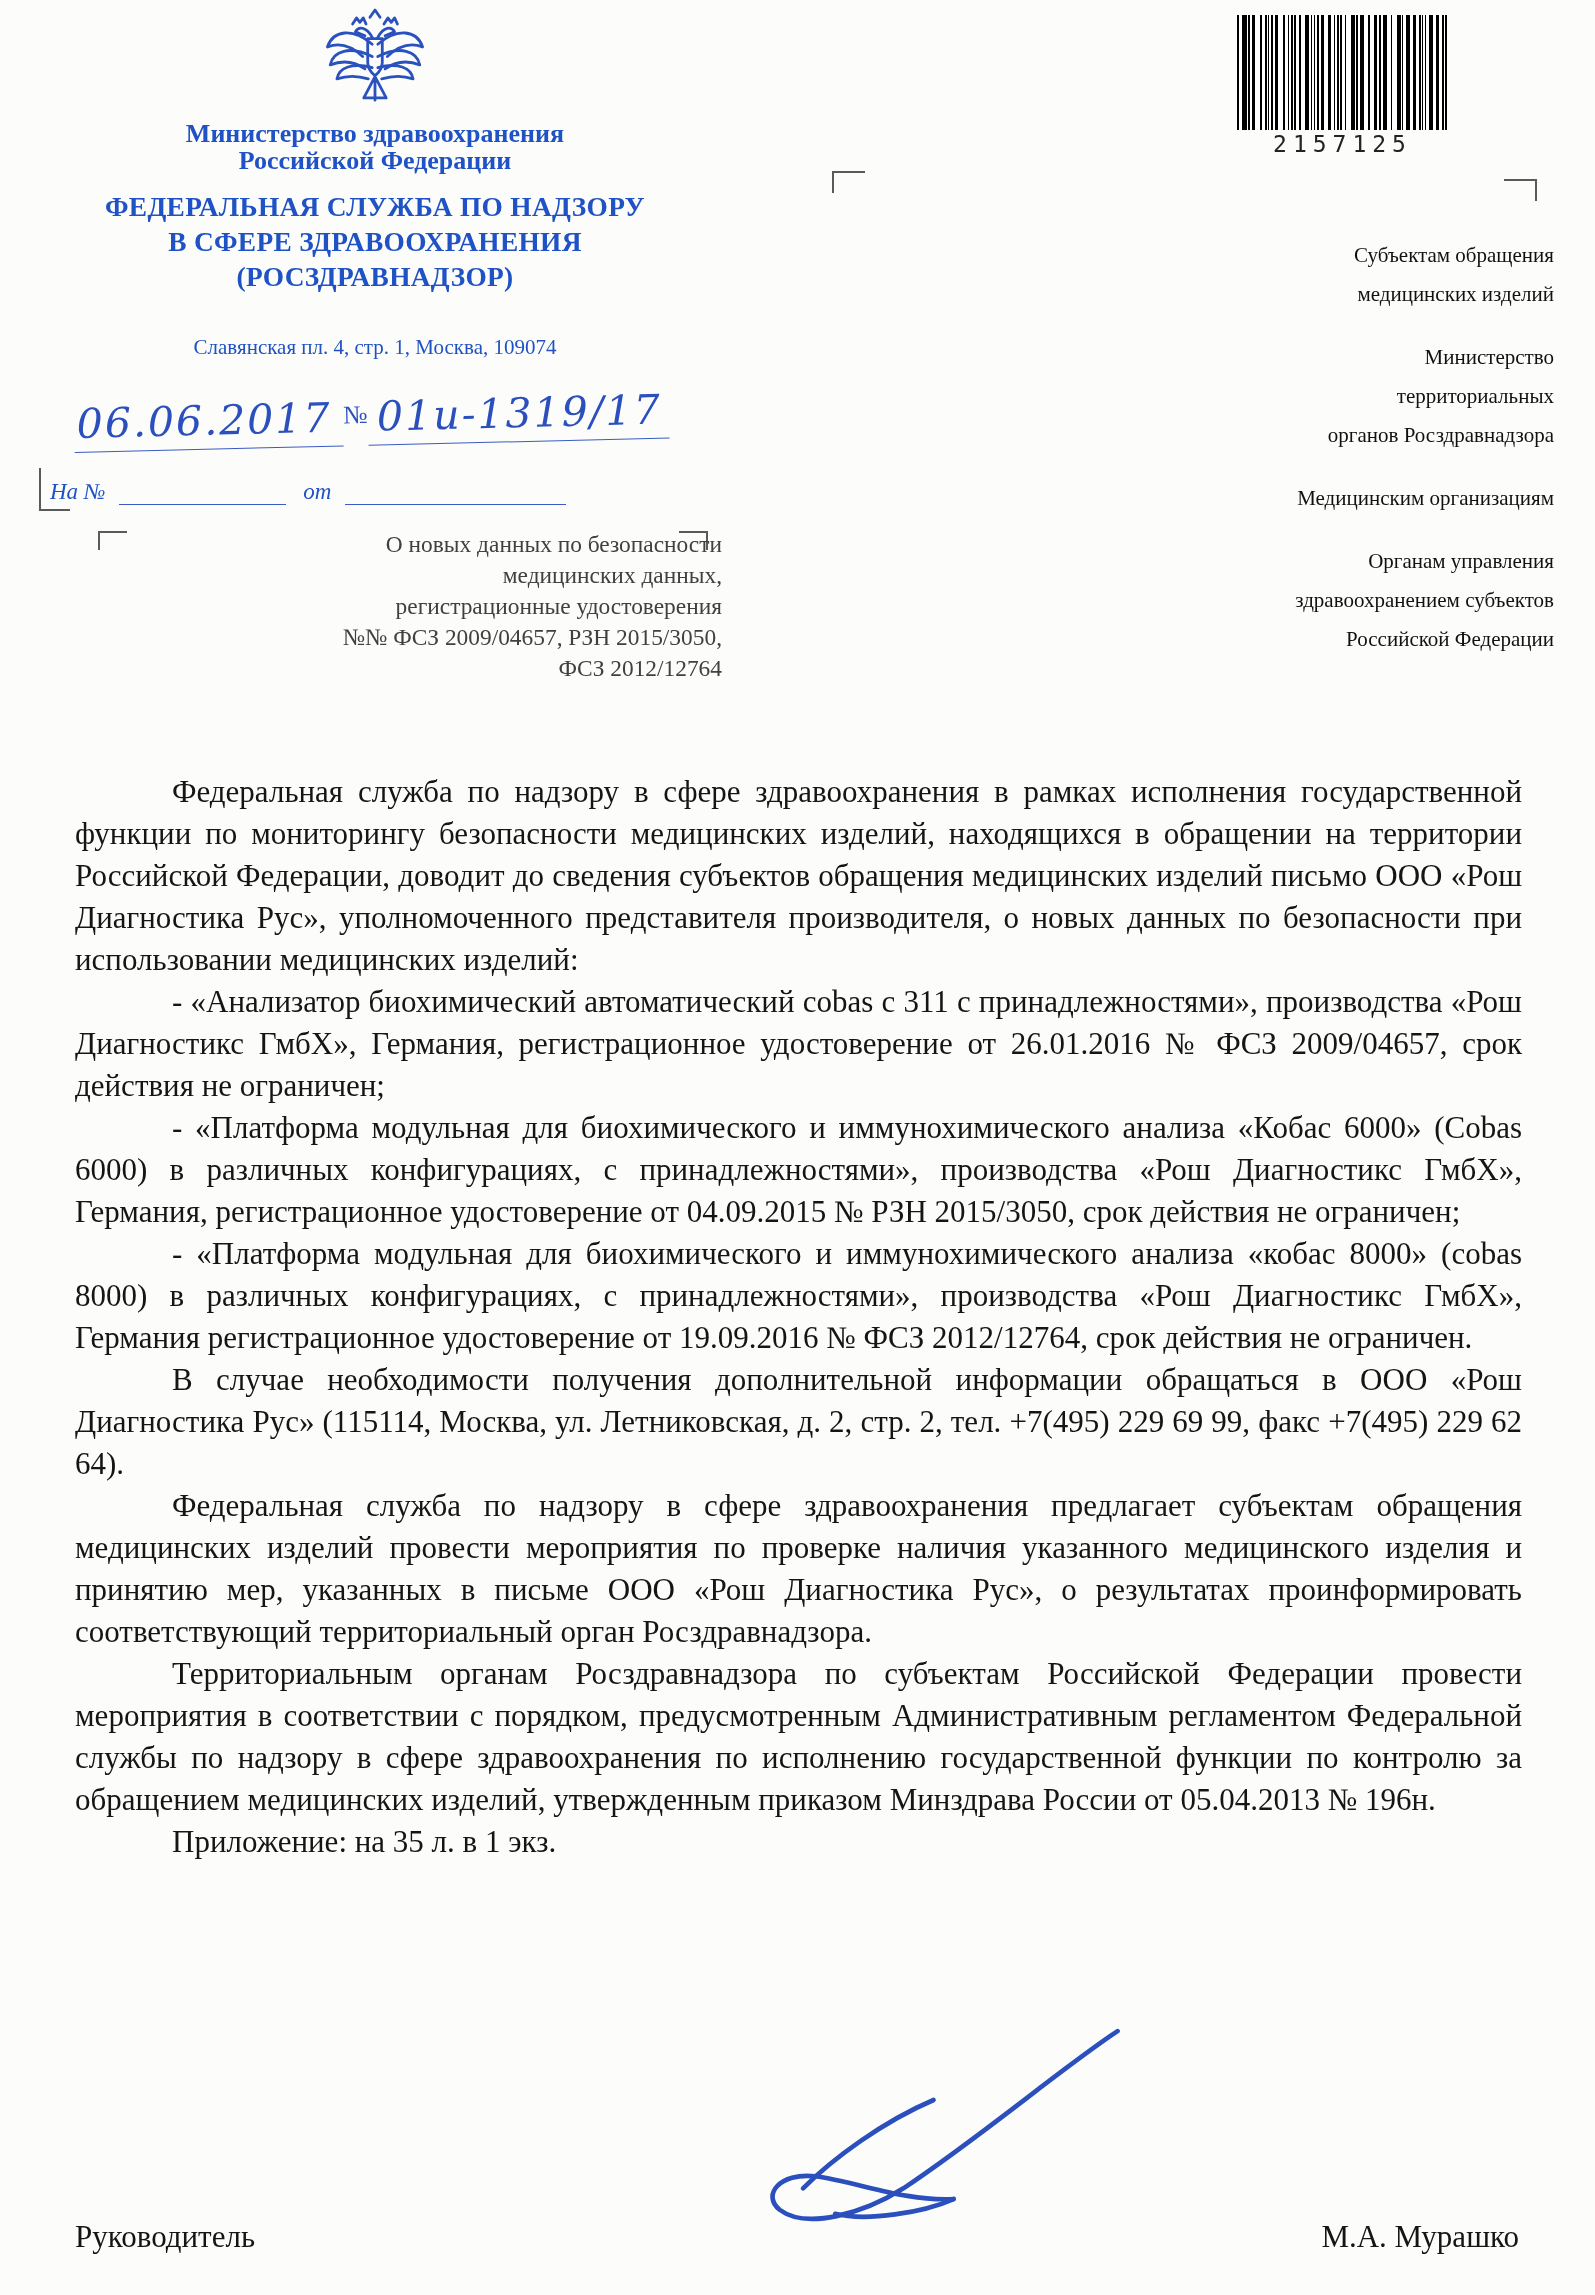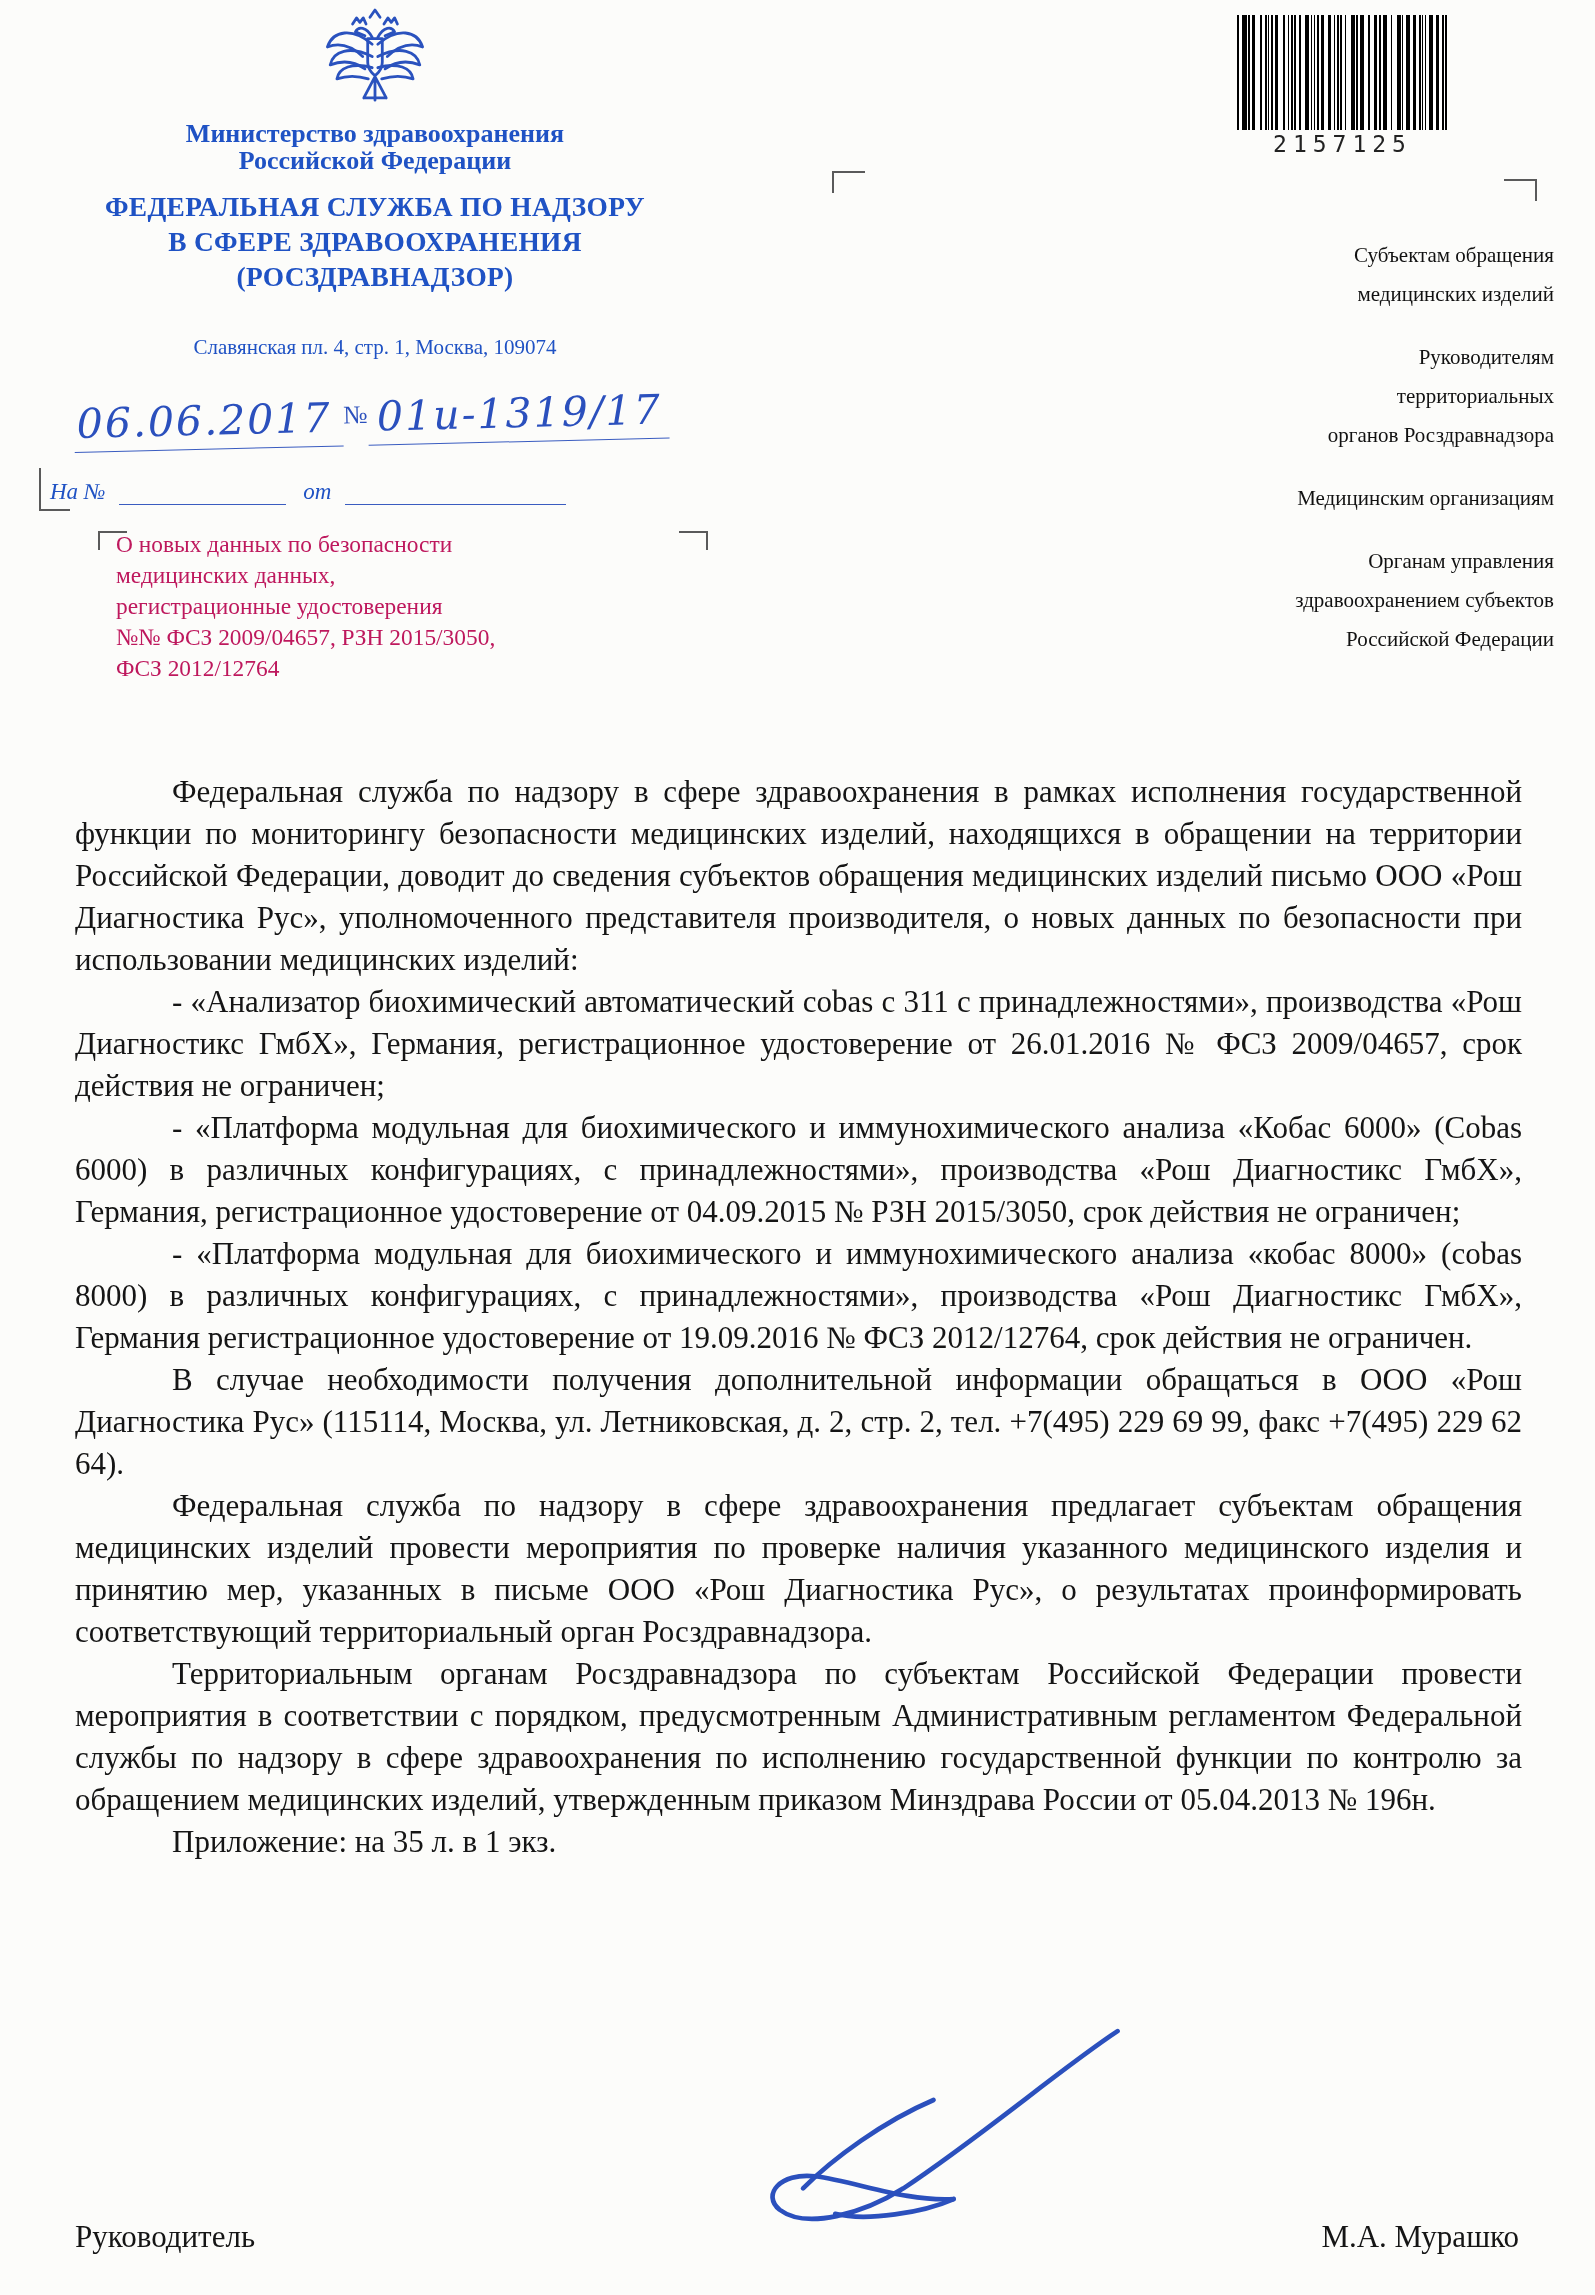--- a/index.html
+++ b/index.html
@@ -17,21 +17,21 @@
   .hw-line{position:absolute;left:74px;top:392px;width:656px;color:#2b50bd;transform:rotate(-1.4deg);white-space:nowrap;}
   .hw{font-family:"DejaVu Serif",serif;font-style:italic;font-size:41px;letter-spacing:2px;}
   .hw-date{display:inline-block;border-bottom:1.3px solid #3a5cc0;padding:0 12px 4px 2.7px;}
   .hw-num{display:inline-block;border-bottom:1.3px solid #3a5cc0;padding:0 6.7px 4px 9.4px;}
   .printed-no{font-size:25.4px;font-style:normal;font-family:"Liberation Serif",serif;vertical-align:8px;}
   .ref-line{position:absolute;left:50px;top:479px;font-size:23px;color:#1f52c4;white-space:nowrap;font-style:italic;}
   .blank{display:inline-block;border-bottom:1.3px solid #3a5cc0;height:21.4px;vertical-align:bottom;}
   .blank-1{width:167px;margin:0 17.4px 0 13.4px;}
   .blank-2{width:221px;margin-left:13.4px;}
   
-  .subject{position:absolute;left:116px;top:529px;width:599px;text-align:left;color:#be185d;font-size:23.4px;line-height:31px;}
+  .subject{position:absolute;left:123px;top:529px;width:599px;text-align:right;color:#404040;font-size:23.4px;line-height:31px;}
   
   .addressees{position:absolute;left:948px;top:236px;width:606px;text-align:right;color:#111;font-size:21px;line-height:39px;}
   .addr-group{margin-bottom:24px;}
   
   .barcode{position:absolute;left:1237px;top:14.7px;width:211px;height:115px;background-color:#fff;
     background-image:
       repeating-linear-gradient(90deg,#000 0 2px,transparent 2px 5.4px,#000 5.4px 6.7px,transparent 6.7px 11.4px),
       repeating-linear-gradient(90deg,#000 0 1.3px,transparent 1.3px 7.4px,#000 7.4px 10px,transparent 10px 15.4px);
   }
   .barcode-digits{position:absolute;left:1237px;top:131px;width:211px;text-align:center;
@@ -113,21 +113,21 @@
     <div>№№ ФСЗ 2009/04657, РЗН 2015/3050,</div>
     <div>ФСЗ 2012/12764</div>
   </div>
 
   <div class="addressees">
     <div class="addr-group">
       <div>Субъектам обращения</div>
       <div>медицинских изделий</div>
     </div>
     <div class="addr-group">
-      <div>Руководителям</div>
+      <div>Министерство</div>
       <div>территориальных</div>
       <div>органов Росздравнадзора</div>
     </div>
     <div class="addr-group">
       <div>Медицинским организациям</div>
     </div>
     <div class="addr-group">
       <div>Органам управления</div>
       <div>здравоохранением субъектов</div>
       <div>Российской Федерации</div>

